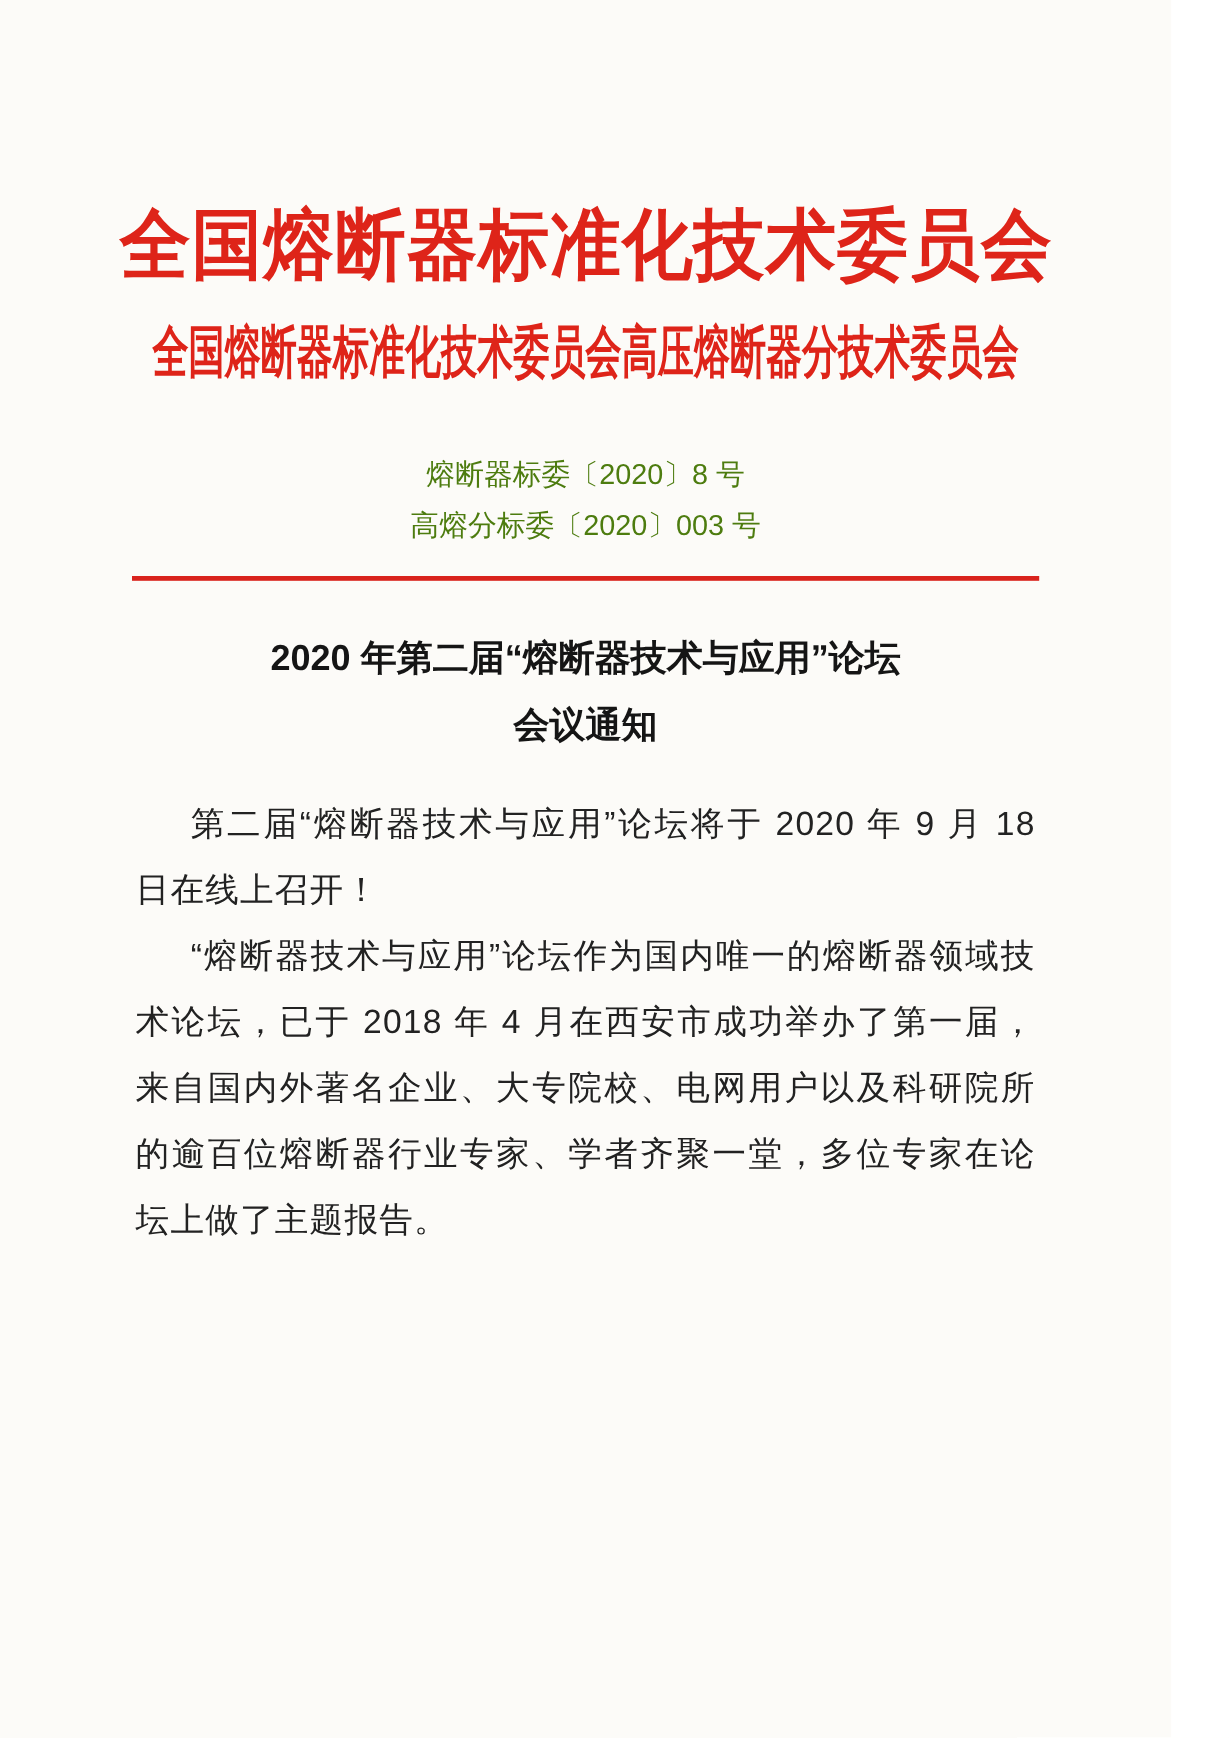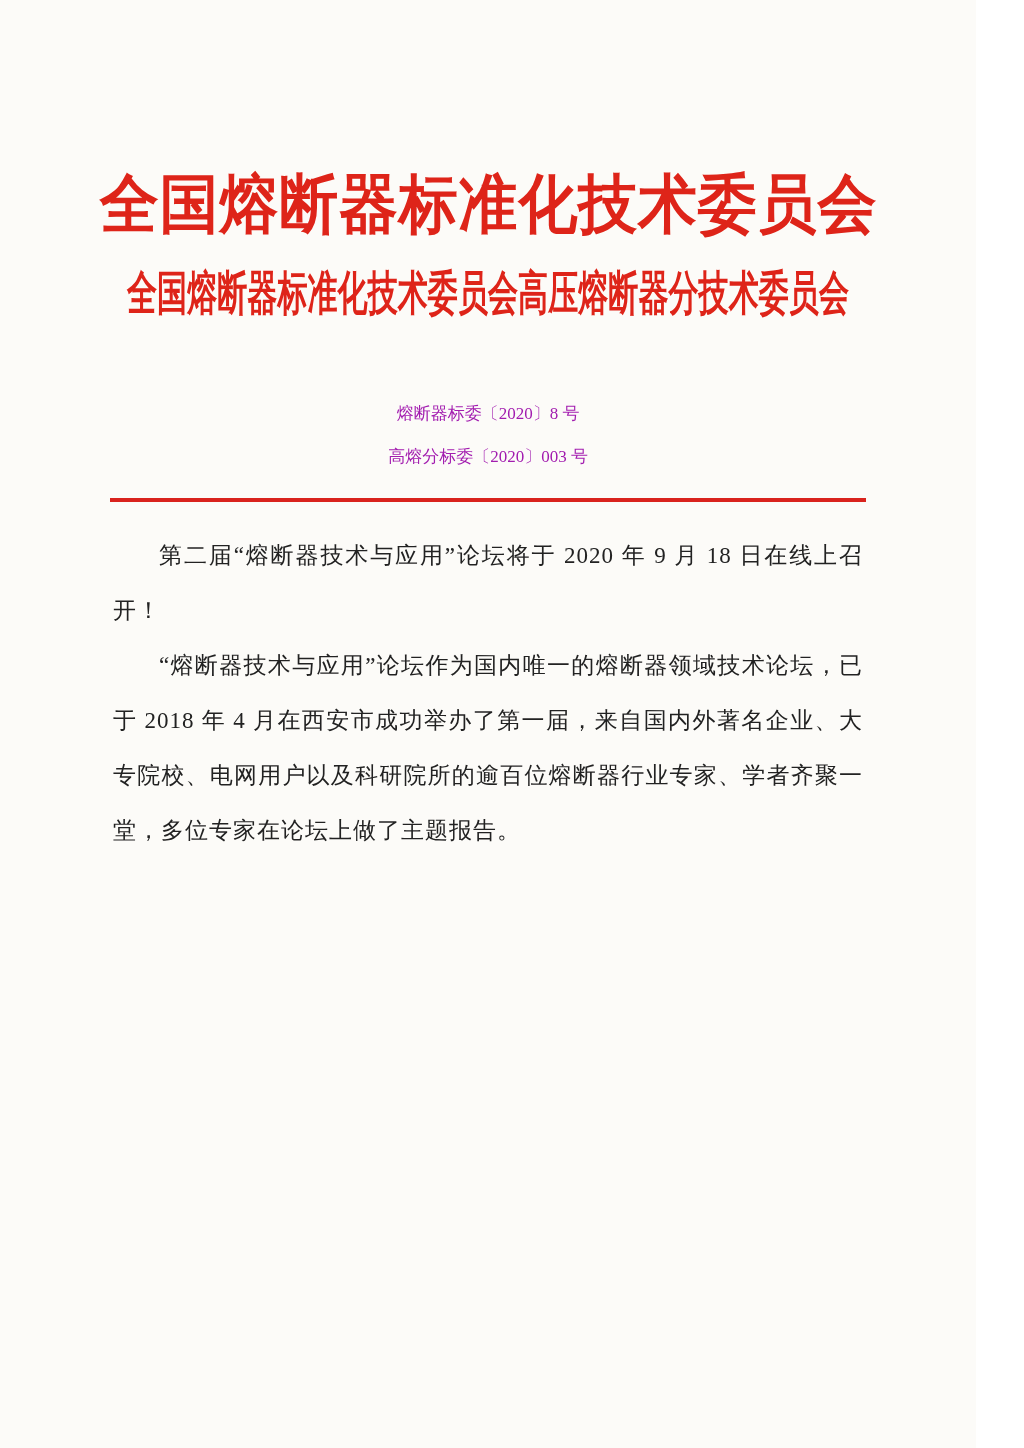--- a/index.html
+++ b/index.html
@@ -7,21 +7,21 @@
   html, body {
     background: #ffffff;
   }
 
   .page {
     position: relative;
     width: 976px;
     height: 1448px;
     background: #fcfbf8;
     overflow: hidden;
-    font-family: Liberation Serif, serif;
+    font-family: Liberation Sans, sans-serif;
     color: #1c1c1c;
   }
 
   .content {
     width: 750px;
     margin: 0 auto;
   }
 
   .center-row {
     display: flex;
@@ -51,24 +51,24 @@
   .org-title-sub .txt {
     font-size: 47px;
     font-weight: bold;
     color: #de2419;
     white-space: nowrap;
     transform: scaleX(0.64);
   }
 
   
   .doc-numbers {
-    margin-top: 88px;
+    margin-top: 70px;
     text-align: center;
-    font-size: 17px;
-    color: #a21caf;
+    font-size: 24px;
+    color: #4d7c0f;
   }
   .doc-number {
     line-height: 24px;
   }
   .doc-number + .doc-number {
     margin-top: 19px;
   }
 
   
   .red-rule {
@@ -88,21 +88,21 @@
     font-weight: bold;
     color: #151515;
   }
   .notice-title-line {
     line-height: 56px;
   }
 
   
   .body-text {
     margin-top: 26px;
-    font-size: 23px;
+    font-size: 28px;
     line-height: 55px;
     text-align: justify;
     letter-spacing: 1px;
     color: #222222;
   }
   .body-text p {
     text-indent: 46px;
   }
 </style>
 </head>
@@ -119,20 +119,24 @@
       <span class="txt">全国熔断器标准化技术委员会高压熔断器分技术委员会</span>
     </div>
 
     <div class="doc-numbers">
       <div class="doc-number">熔断器标委〔2020〕8 号</div>
       <div class="doc-number">高熔分标委〔2020〕003 号</div>
     </div>
 
     <hr class="red-rule">
 
+    <div class="notice-title">
+      <div class="notice-title-line">2020 年第二届“熔断器技术与应用”论坛</div>
+      <div class="notice-title-line">会议通知</div>
+    </div>
 
     <div class="body-text">
       <p>第二届“熔断器技术与应用”论坛将于 2020 年 9 月 18 日在线上召开！</p>
       <p>“熔断器技术与应用”论坛作为国内唯一的熔断器领域技术论坛，已于 2018 年 4 月在西安市成功举办了第一届，来自国内外著名企业、大专院校、电网用户以及科研院所的逾百位熔断器行业专家、学者齐聚一堂，多位专家在论坛上做了主题报告。</p>
     </div>
 
   </div>
 </div>
 
 </body></html>

